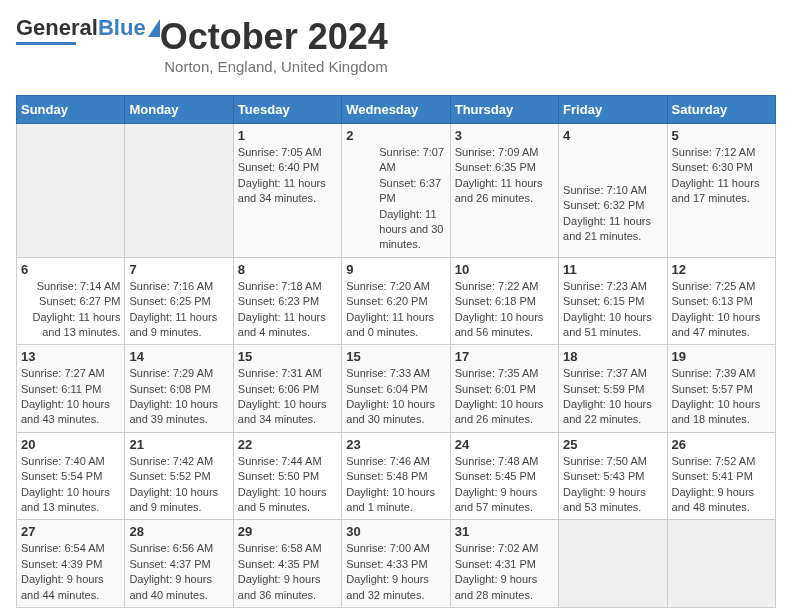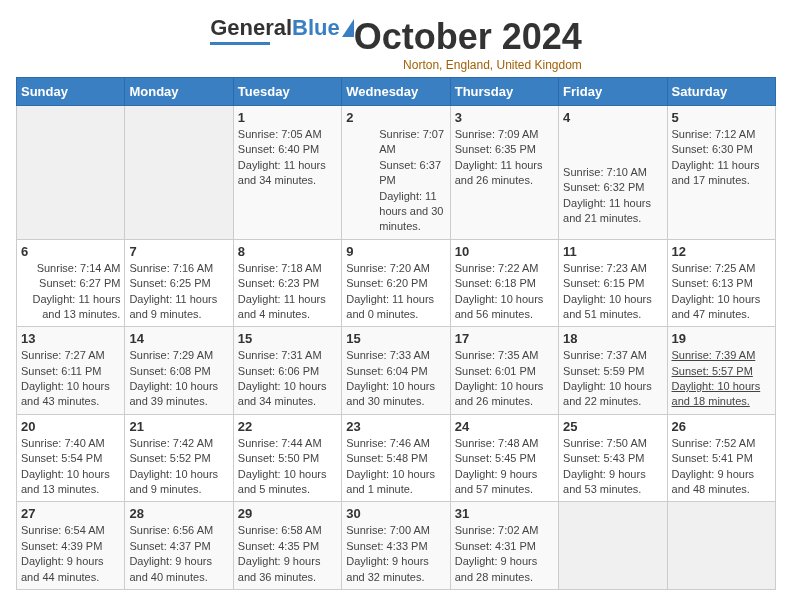--- a/index.html
+++ b/index.html
@@ -6,22 +6,22 @@
     body {
       font-family: Arial, sans-serif;
       background: #fff;
       width: 792px;
       min-height: 612px;
       padding: 16px;
     }
     .header {
       display: flex;
       align-items: flex-start;
-      justify-content: center;
-      margin-bottom: 5px;
+      justify-content: flex-start;
+      margin-bottom: 20px;
     }
     .logo {
       display: flex;
       flex-direction: column;
       align-items: flex-start;
     }
     .logo-text {
       font-size: 22px;
       font-weight: bold;
       color: #333;
@@ -45,22 +45,22 @@
     }
     .title-block {
       text-align: right;
     }
     .title-month {
       font-size: 36px;
       font-weight: bold;
       color: #333;
     }
     .title-location {
-      font-size: 12px;
-      color: #a16207;
+      font-size: 15px;
+      color: #737373;
     }
     .calendar {
       width: 100%;
       border-collapse: collapse;
       font-size: 11px;
     }
     .calendar th {
       background: #3a7fc1;
       color: #fff;
       padding: 6px 4px;
@@ -241,21 +241,21 @@
 Daylight: 10 hours and 26 minutes.</div>
         </td>
         <td>
           <span class="day-number">18</span>
           <div class="day-info" style="white-space: pre-line;">Sunrise: 7:37 AM
 Sunset: 5:59 PM
 Daylight: 10 hours and 22 minutes.</div>
         </td>
         <td>
           <span class="day-number">19</span>
-          <div class="day-info" style="white-space: pre-line; text-decoration: underline;">Sunrise: 7:39 AM
+          <div class="day-info" style="white-space: pre-line;">Sunrise: 7:39 AM
 Sunset: 5:57 PM
 Daylight: 10 hours and 18 minutes.</div>
         </td>
       </tr>
       <tr>
         <td>
           <span class="day-number">20</span>
           <div class="day-info" style="white-space: pre-line;">Sunrise: 7:40 AM
 Sunset: 5:54 PM
 Daylight: 10 hours and 13 minutes.</div>

